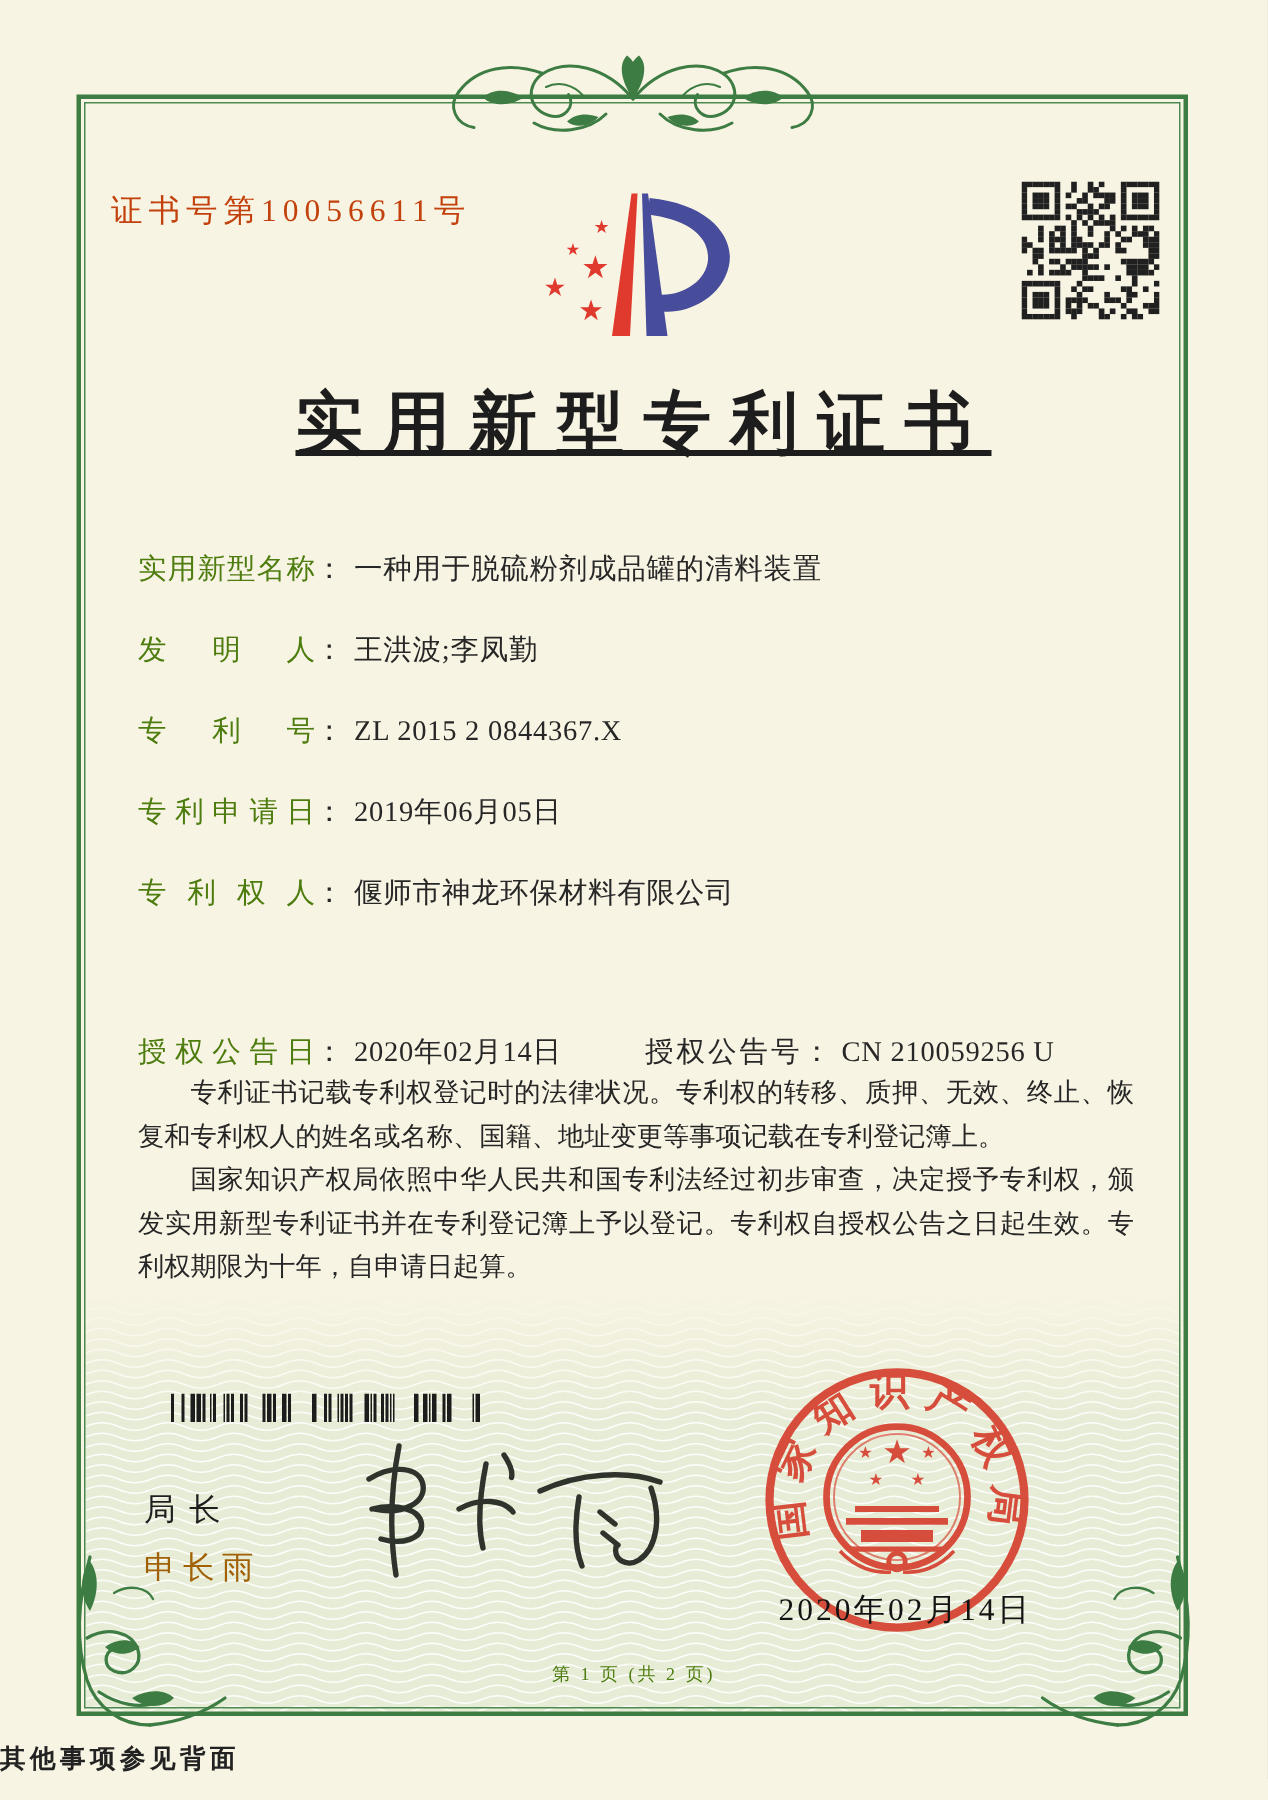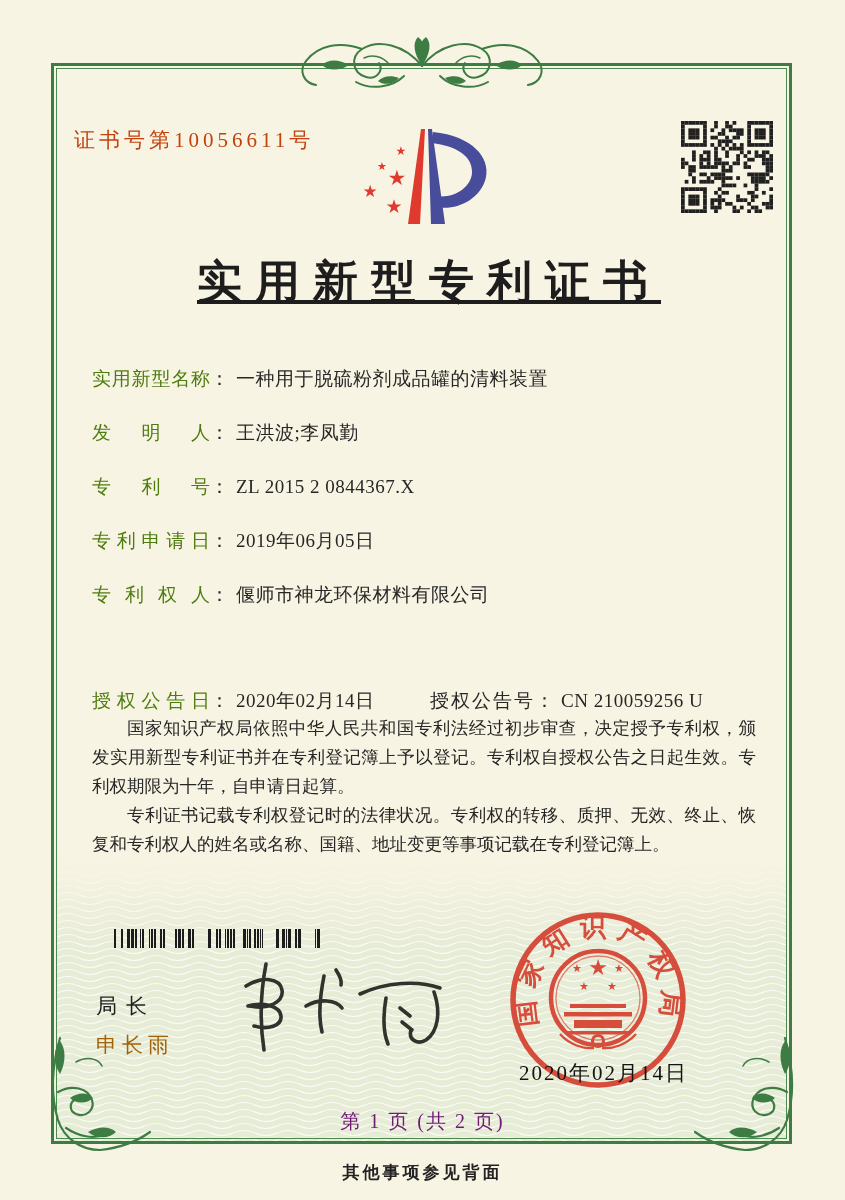--- a/index.html
+++ b/index.html
@@ -49,22 +49,22 @@
   .paras p {
     font-size:17.5px; line-height:29px; text-indent:2em; color:#262626;
     text-align:justify;
   }
   .signer-title { position:absolute; left:96px; top:992px; font-size:21px; letter-spacing:9px; color:#1e1e1e; }
   .signer-name  { position:absolute; left:96px; top:1031px; font-size:21px; letter-spacing:5px; color:#a16207; }
   .seal-date {
     position:absolute; left:519px; top:1059px; font-size:21px; letter-spacing:2px;
     color:#131313; z-index:6;
   }
-  .page-num { position:absolute; left:0; top:1108px; width:100%; text-align:center; font-size:20px; color:#701a75; letter-spacing:2px; }
-  .back-note { position:absolute; left:0; top:1161px; width:100%; text-align:center; font-size:17px; font-weight:600; color:#222; letter-spacing:3px; }
+  .page-num { position:absolute; left:0; top:1108px; width:100%; text-align:center; font-size:12px; color:#4d7c0f; letter-spacing:2px; }
+  .back-note { position:absolute; left:0; top:1161px; width:100%; text-align:left; font-size:17px; font-weight:600; color:#222; letter-spacing:3px; }
   svg { display:block; }
   .abs { position:absolute; }
 </style>
 </head>
 <body>
 
 <div class="page">
 
   <div class="band">
     <svg id="waves" width="729" height="285">
@@ -478,22 +478,22 @@
     <span class="flabel">专利权人</span><span class="fcolon">：</span><span class="fvalue">偃师市神龙环保材料有限公司</span>
   </div>
   <div class="row" style="top:688px;">
     <span class="flabel">授权公告日</span><span class="fcolon">：</span><span class="fvalue">2020年02月14日</span>
     <span class="pair2">
       <span class="flabel2">授权公告号</span><span>：</span><span class="fvalue">CN 210059256 U</span>
     </span>
   </div>
 
   <div class="paras">
+    <p>专利证书记载专利权登记时的法律状况。专利权的转移、质押、无效、终止、恢复和专利权人的姓名或名称、国籍、地址变更等事项记载在专利登记簿上。</p>
     <p>国家知识产权局依照中华人民共和国专利法经过初步审查，决定授予专利权，颁发实用新型专利证书并在专利登记簿上予以登记。专利权自授权公告之日起生效。专利权期限为十年，自申请日起算。</p>
-    <p>专利证书记载专利权登记时的法律状况。专利权的转移、质押、无效、终止、恢复和专利权人的姓名或名称、国籍、地址变更等事项记载在专利登记簿上。</p>
   </div>
 
   <svg class="abs" id="barcode" style="left:103px; top:929px;" width="220" height="19">
       <rect x="11" y="0" width="2" height="19" fill="#1c1c1c"></rect>
       <rect x="18" y="0" width="2" height="19" fill="#1c1c1c"></rect>
       <rect x="24" y="0" width="3" height="19" fill="#1c1c1c"></rect>
       <rect x="28" y="0" width="3" height="19" fill="#1c1c1c"></rect>
       <rect x="32" y="0" width="2" height="19" fill="#1c1c1c"></rect>
       <rect x="37" y="0" width="1" height="19" fill="#1c1c1c"></rect>
       <rect x="39" y="0" width="2" height="19" fill="#1c1c1c"></rect>

